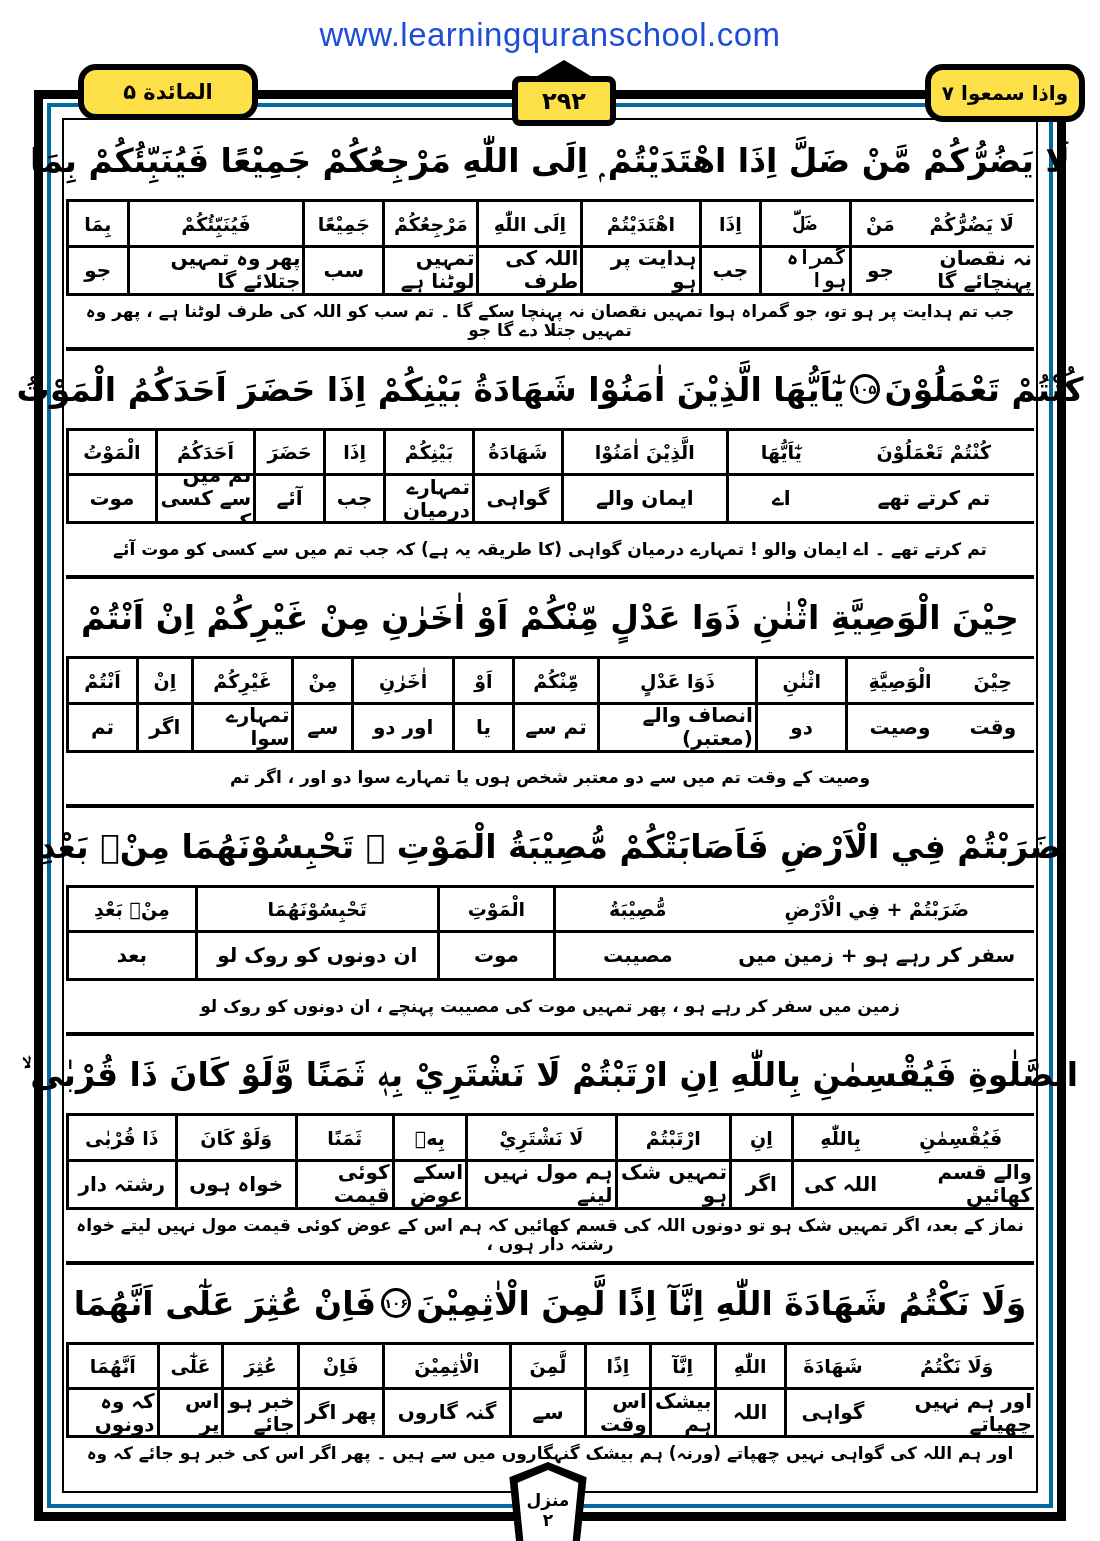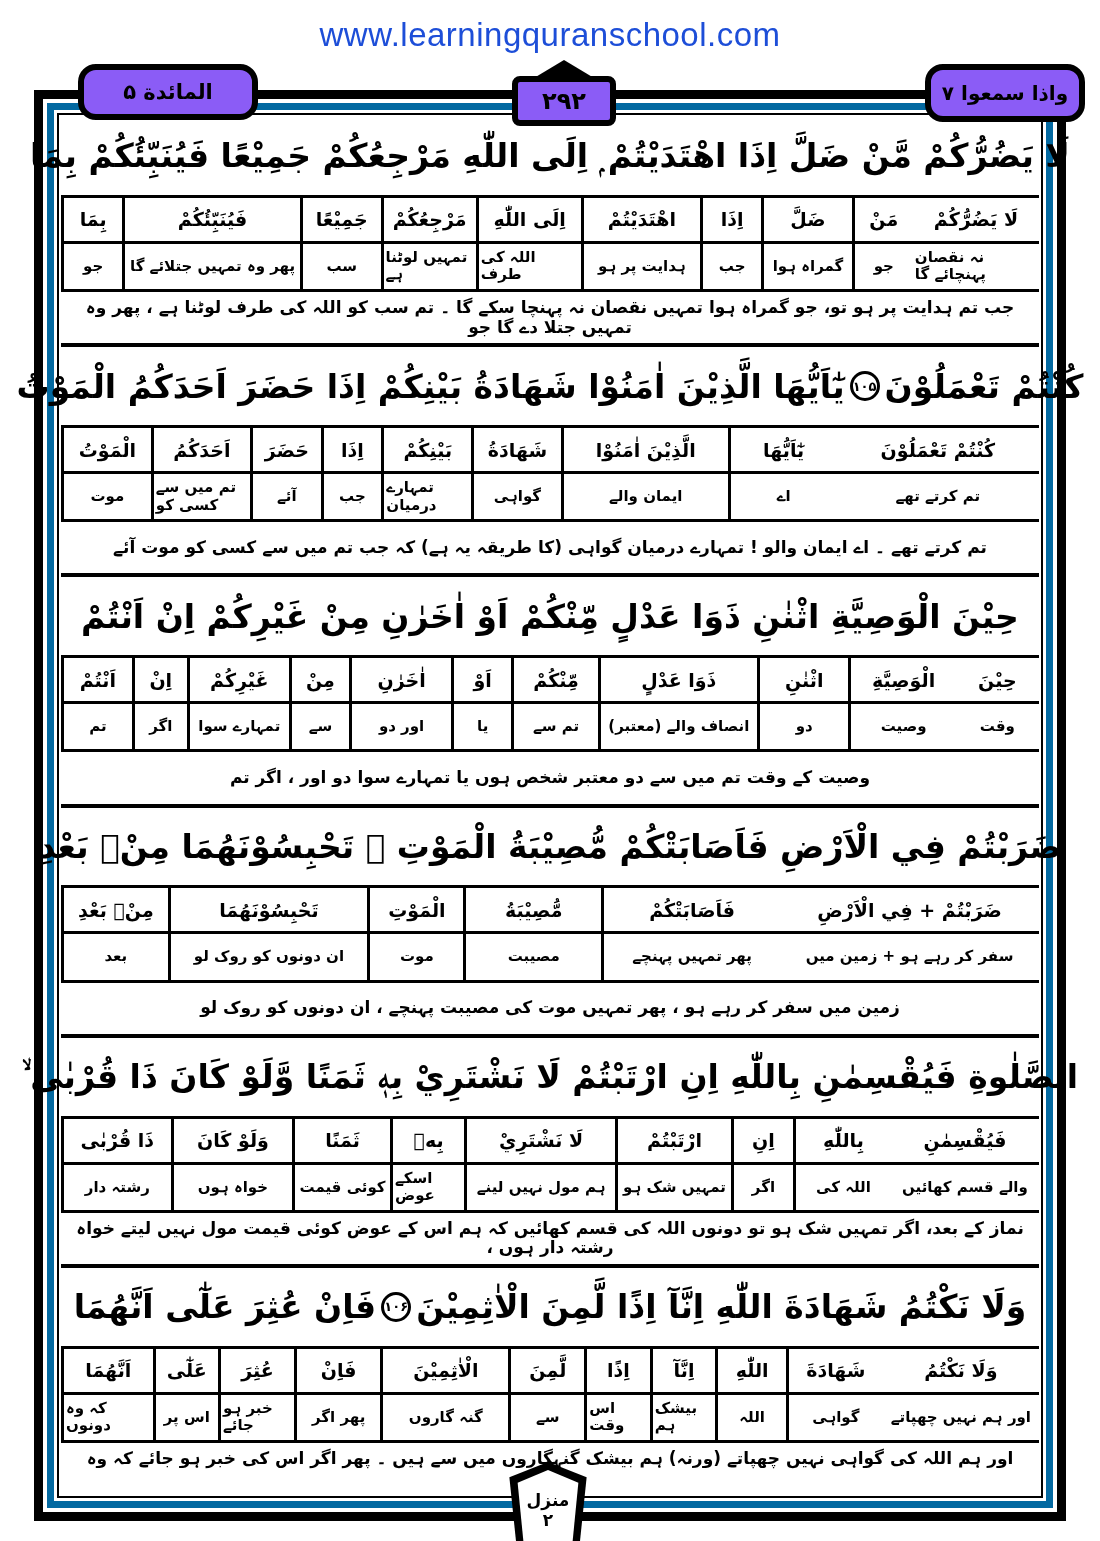--- a/index.html
+++ b/index.html
@@ -13,25 +13,25 @@
   .url-header {
     position:absolute; top:16px; left:0; width:100%;
     text-align:center; font-size:33px; letter-spacing:0.5px;
     font-family:"Liberation Sans", sans-serif; color:#1d4ed8;
   }
   
   .frame {
     position:absolute; left:34px; right:34px; top:90px; bottom:20px;
     border:9px solid #000; padding:4px;
   }
-  .frame2 { border:7px solid #0369a1; padding:3px; height:100%; }
+  .frame2 { border:4px solid #0369a1; padding:11px; height:100%; }
   .frame3 { border:2px solid #000; height:100%; padding:2px; }
   
   .tab {
-    position:absolute; background:#8b5cf6; border:6px solid #000;
+    position:absolute; background:#fde047; border:6px solid #000;
     border-radius:18px; z-index:5;
     display:flex; align-items:center; justify-content:center;
     font-weight:bold; direction:rtl; text-align:center;
   }
   .tab-surah { left:78px;  top:64px; width:180px; height:56px; font-size:21px; }
   .tab-juz   { left:925px; top:64px; width:160px; height:58px; font-size:20px; }
   .tab-page  { left:512px; top:76px; width:104px; height:50px; font-size:24px; border-radius:8px; }
   .tab-page::before {
     content:""; position:absolute; top:-22px; left:50%; transform:translateX(-50%);
     border-left:30px solid transparent; border-right:30px solid transparent;
@@ -70,21 +70,21 @@
   .word-table { flex:4.1 1 0; display:flex; direction:rtl; min-height:0; }
   .word-cell { display:flex; flex-direction:column; flex:1 1 0; min-width:0; }
   .word-cell + .word-cell { border-left:3px solid #000; }
   .arabic-word {
     flex:1 1 0; display:flex; align-items:center; justify-content:center;
     font-size:19px; font-weight:bold; border-bottom:3px solid #000;
     direction:rtl; overflow:hidden; padding:0 2px; white-space:nowrap;
   }
   .urdu-meaning {
     flex:1.05 1 0; display:flex; align-items:center; justify-content:center;
-    font-size:15px; font-weight:bold; direction:rtl; text-align:left;
+    font-size:20px; font-weight:bold; direction:rtl; text-align:right;
     overflow:hidden; padding:0 2px; line-height:1.15;
   }
   .full-translation {
     flex:2.3 1 0; display:flex; align-items:center; justify-content:center;
     border-top:3px solid #000; direction:rtl; text-align:center;
     font-size:17px; font-weight:bold; padding:0 10px; overflow:hidden;
     line-height:1.15;
   }
 </style>
 </head>
@@ -106,21 +106,21 @@
             </div>
     <div class="word-table">
               <div class="word-cell" style="flex-grow: 13;">
                 <div class="arabic-word">لَا يَضُرُّكُمْ</div>
                 <div class="urdu-meaning">نہ نقصان پہنچائے گا</div>
               </div>
               <div class="word-cell" style="flex-grow: 6;">
                 <div class="arabic-word">مَنْ</div>
                 <div class="urdu-meaning">جو</div>
               </div>
-              <div class="word-cell" style="flex-grow: 9;">
+              <div class="word-cell" style="flex-grow: 9; font-family: Liberation Mono, monospace;">
                 <div class="arabic-word">ضَلَّ</div>
                 <div class="urdu-meaning">گمراہ ہوا</div>
               </div>
               <div class="word-cell" style="flex-grow: 6;">
                 <div class="arabic-word">اِذَا</div>
                 <div class="urdu-meaning">جب</div>
               </div>
               <div class="word-cell" style="flex-grow: 12;">
                 <div class="arabic-word">اهْتَدَيْتُمْ</div>
                 <div class="urdu-meaning">ہدایت پر ہو</div>
@@ -250,24 +250,20 @@
   </section>
 
   <section class="block">
     <div class="quran-line">
               <span>ضَرَبْتُمْ فِي الْاَرْضِ فَاَصَابَتْكُمْ مُّصِيْبَةُ الْمَوْتِ ۭ تَحْبِسُوْنَهُمَا مِنْۢ بَعْدِ</span>
             </div>
     <div class="word-table">
               <div class="word-cell" style="flex-grow: 25;">
                 <div class="arabic-word">ضَرَبْتُمْ + فِي الْاَرْضِ</div>
                 <div class="urdu-meaning">سفر کر رہے ہو + زمین میں</div>
-              </div>
-              <div class="word-cell" style="flex-grow: 17;">
-                <div class="arabic-word">فَاَصَابَتْكُمْ</div>
-                <div class="urdu-meaning">پھر تمہیں پہنچے</div>
               </div>
               <div class="word-cell" style="flex-grow: 13;">
                 <div class="arabic-word">مُّصِيْبَةُ</div>
                 <div class="urdu-meaning">مصیبت</div>
               </div>
               <div class="word-cell" style="flex-grow: 9;">
                 <div class="arabic-word">الْمَوْتِ</div>
                 <div class="urdu-meaning">موت</div>
               </div>
               <div class="word-cell" style="flex-grow: 19;">

